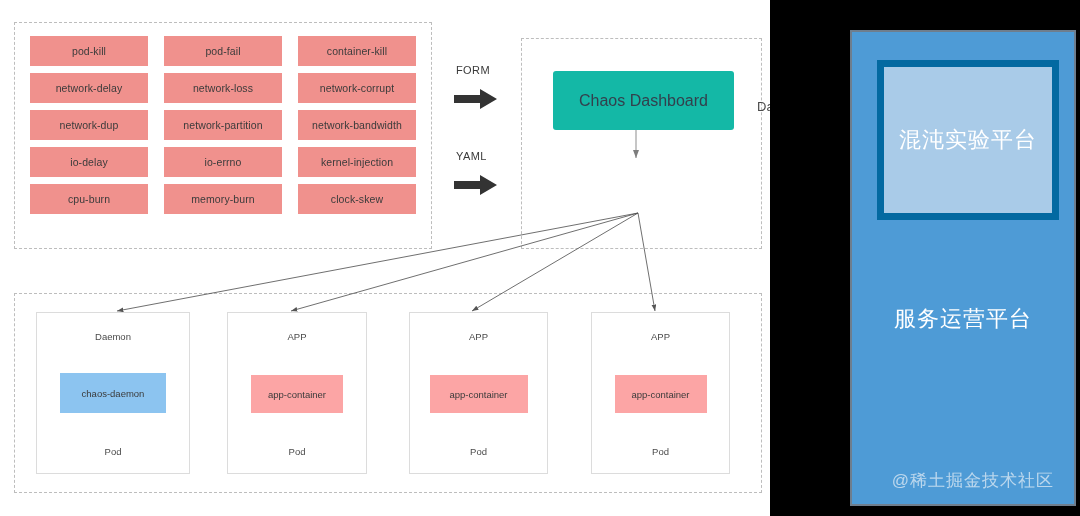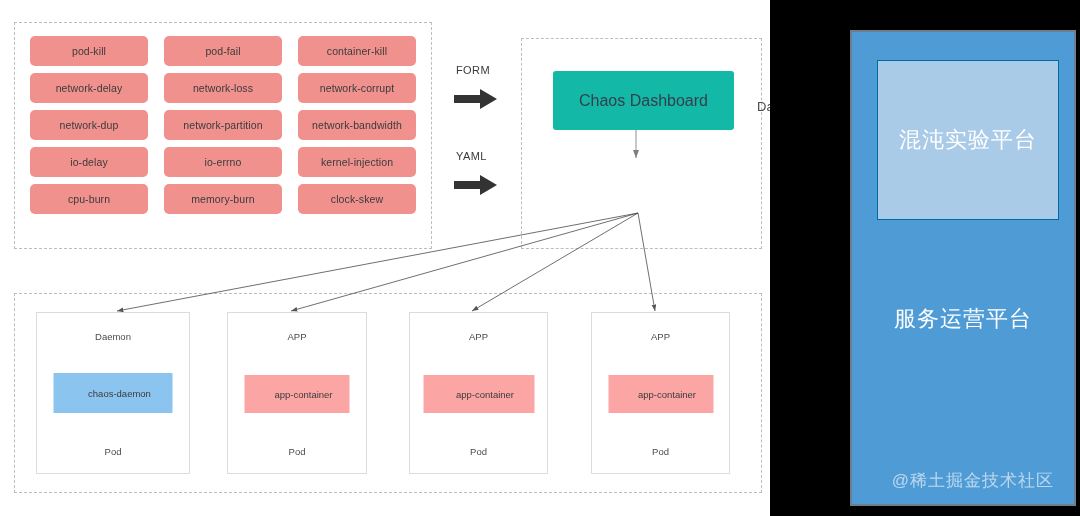--- a/index.html
+++ b/index.html
@@ -11,57 +11,57 @@
   .stage{position:absolute;left:0;top:0;width:1080px;height:516px;background:#fff;}
 
   
   .dashed-box{position:absolute;border:1px dashed #bdbdbd;background:#fff;}
 
   
   #chaos-grid{position:absolute;left:30px;top:36px;width:386px;height:195px;
     display:grid;grid-template-columns:repeat(3,118px);grid-template-rows:repeat(5,30px);
     column-gap:16px;row-gap:7px;}
   .chaos-tile{
-    background:#F0918D;border-radius:5px;
+    background:#F0918D;border-radius:0;
     display:flex;align-items:center;justify-content:center;
     font-size:10.5px;color:#3b3b3b;letter-spacing:.1px;
   }
 
   
   .flowlabel{position:absolute;font-size:11px;color:#3a3a3a;letter-spacing:.4px;}
   .blockarrow{position:absolute;width:44px;height:22px;}
 
   
   .blue-box{position:absolute;background:#14b8a6;border-radius:3px;
     display:flex;align-items:center;justify-content:center;
     font-size:16px;color:#33404d;margin-left:8px;}
 
   
   .pod{position:absolute;border:1px solid #dcdcdc;background:#fff;}
   .pod-top,.pod-bottom{position:absolute;left:0;width:100%;text-align:center;font-size:9.5px;color:#4a4a4a;}
   .pod-top{top:18px;}
   .pod-bottom{bottom:16px;margin-top:17px;}
   .pod-inner{position:absolute;left:50%;transform:translateX(-50%);
-    display:flex;align-items:center;justify-content:center;font-size:9.5px;color:#3b3b3b;padding-left:13px;}
+    display:flex;align-items:center;justify-content:center;font-size:9.5px;color:#3b3b3b;}
   .inner-daemon{background:#8CC4F0;}
   .inner-app{background:#fca5a5;}
 
   .node-label{position:absolute;font-size:9.5px;color:#4a4a4a;}
 
   
   .edge-text{position:absolute;font-size:13px;color:#4a4a4a;}
 
   
   #black-bar{position:absolute;left:770px;top:0;width:310px;height:516px;background:#000;}
 
   
   #platform-panel{position:absolute;left:850px;top:30px;width:226px;height:476px;
     background:#4E9BD6;border:2px solid #6E7E8E;box-sizing:border-box;}
   #platform-inner{position:absolute;left:25px;top:28px;width:182px;height:160px;
-    background:#A9CBE8;border:1px solid #0369a1;box-sizing:border-box;
+    background:#A9CBE8;border:7px solid #0369a1;box-sizing:border-box;
     display:flex;align-items:center;justify-content:center;}
   #platform-inner .cn{font-size:22px;color:#ffffff;letter-spacing:1px;}
   #platform-outer-label{position:absolute;left:0;top:272px;width:100%;text-align:center;
     font-size:22px;color:#ffffff;letter-spacing:1px;}
   #watermark{position:absolute;left:0;bottom:12px;width:100%;text-align:right;padding-right:20px;
     box-sizing:border-box;font-size:17px;color:#cfe2f2;opacity:.85;letter-spacing:1px;}
 
   svg.overlay{position:absolute;left:0;top:0;width:1080px;height:516px;pointer-events:none;}
 </style>
 </head>

